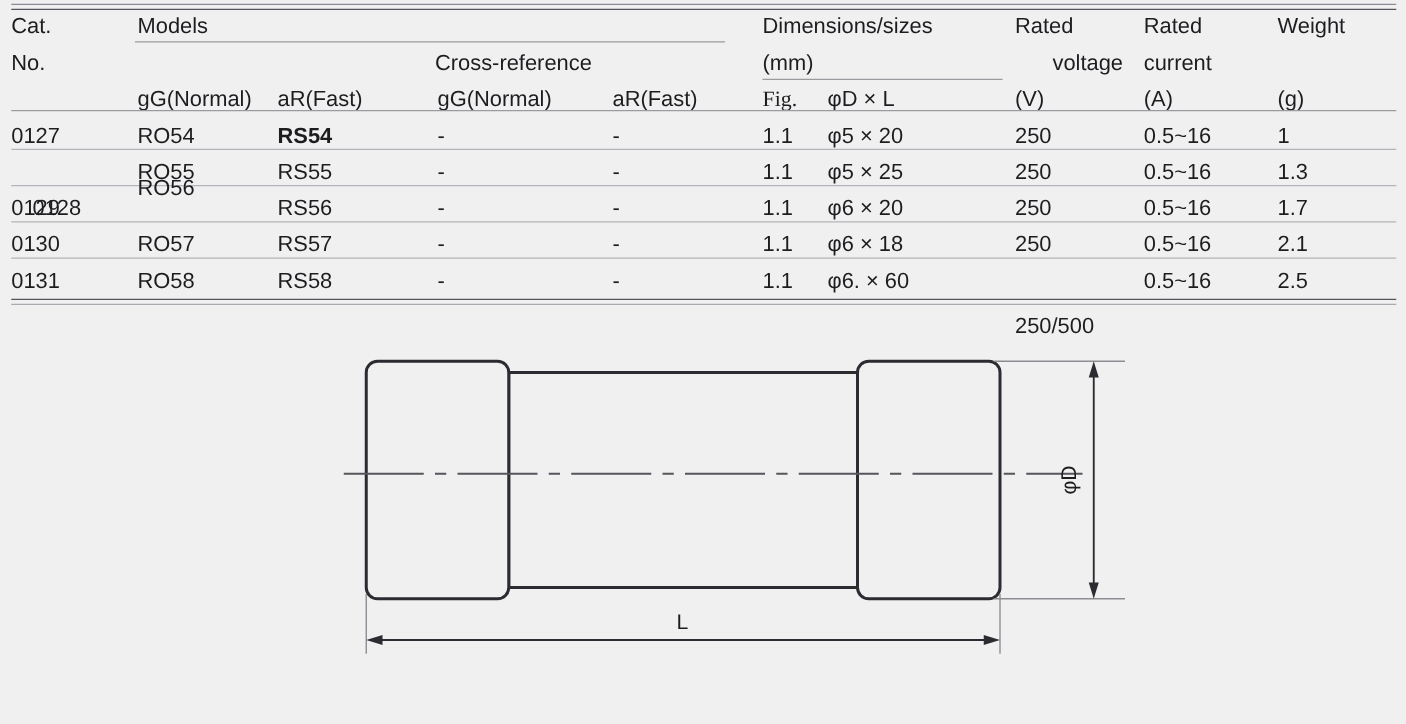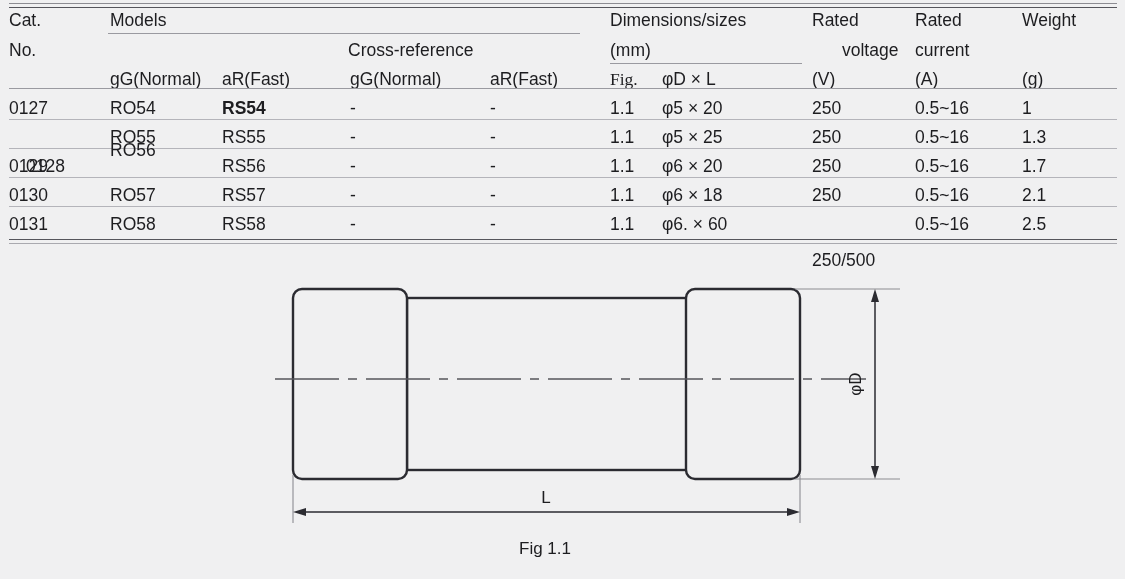--- a/index.html
+++ b/index.html
@@ -241,14 +241,13 @@
     <line x1="293" y1="220" x2="293" y2="268" stroke="#8c8c92" stroke-width="1.1"></line>
     <line x1="800" y1="220" x2="800" y2="268" stroke="#8c8c92" stroke-width="1.1"></line>
 
     <line x1="297" y1="257" x2="796" y2="257" stroke="#2b2b31" stroke-width="1.5"></line>
     <polygon points="293,257 306,253 306,261" fill="#2b2b31"></polygon>
     <polygon points="800,257 787,253 787,261" fill="#2b2b31"></polygon>
 
     <text x="546" y="248" font-family="Liberation Sans, sans-serif" font-size="17" fill="#1d1d20" text-anchor="middle">L</text>
   </svg>
 
-  <div class="fig-caption">Fig 1.1</div>
 </div>
 
 </body></html>

